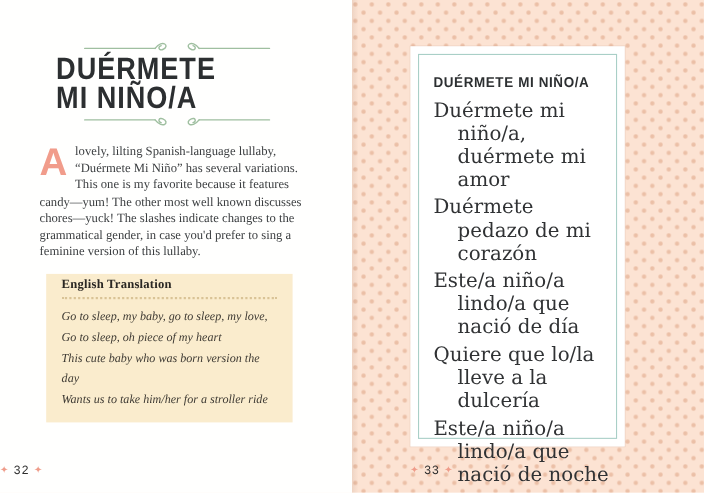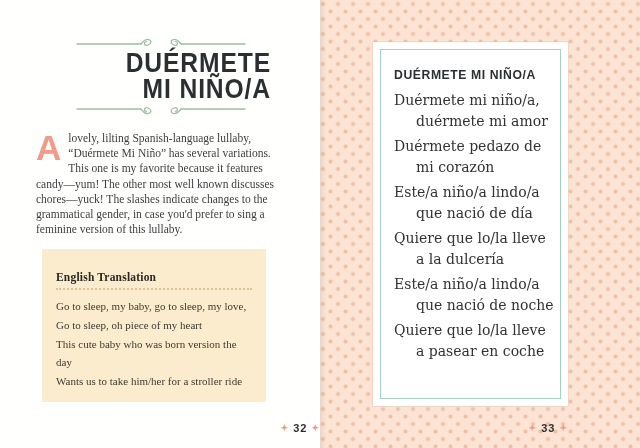--- a/index.html
+++ b/index.html
@@ -7,21 +7,21 @@
   body { font-family:"Liberation Serif", serif; background:#fff; }
   .spread { display:flex; width:640px; height:448px; position:relative; }
 
   
   .page-left {
     width:320px; height:448px; background:#fffffe;
     position:relative; padding:36px 34px 0 36px;
   }
   .flourish-wrap { text-align:center; height:12px; line-height:0; }
   .flourish-wrap.bottom svg { transform:scaleY(-1); }
-  .title-block { text-align:right; margin:2px 0 3px 0; }
+  .title-block { text-align:left; margin:2px 0 3px 0; }
   .title-line {
     display:block;
     font-family:"Liberation Sans", sans-serif;
     font-weight:700; font-size:28px; line-height:26px;
     letter-spacing:1px; color:#2c2f31;
     transform:scaleX(0.88); transform-origin:center;
   }
   .intro {
     margin-top:14px;
     font-size:11.5px; line-height:15.2px; color:#3b3e40;
@@ -29,40 +29,40 @@
   }
   .drop-cap {
     float:left;
     font-family:"Liberation Sans", sans-serif;
     font-weight:700; font-size:35px; line-height:29px;
     color:#f19c8b; margin:2px 7px 0 0;
   }
   .translation-box {
     margin:12px 12px 0 6px;
     background:#faeccd;
-    padding:22px 14px 12px 14px;
+    padding:4px 14px 12px 14px;
     width:224px;
   }
   .translation-heading {
     font-weight:700; font-size:11.5px; color:#2a2723;
     letter-spacing:0.2px;
   }
   .dotted-divider {
     border-bottom:2px dotted #d9c396;
     margin:5px 0 7px 0; height:1px;
   }
   .translation-line {
-    font-size:11px; line-height:18.6px;
+    font-style:italic; font-size:11px; line-height:18.6px;
     color:#3e3a33;
   }
   .page-footer {
     position:absolute; bottom:14px; left:0; width:100%;
-    text-align:right;
+    text-align:left;
     font-family:"Liberation Sans", sans-serif;
-    font-weight:700; font-size:11px; color:#2e2e2e;
+    font-weight:400; font-size:11px; color:#2e2e2e;
     letter-spacing:1px;
   }
   .footer-orn { color:#ef9c8a; font-size:9px; position:relative; top:-1px; }
 
   
   .page-right {
     width:368px; height:448px; position:relative;
     background-color:#fce3d3;
     background-image:
       radial-gradient(circle, rgba(230,180,152,0.75) 1.3px, rgba(230,180,152,0) 2.6px),
@@ -85,21 +85,21 @@
     padding:17px 6px 10px 13px;
   }
   .lyrics-heading {
     font-family:"Liberation Sans", sans-serif;
     font-weight:700; font-size:13px; color:#2c2f31;
     letter-spacing:0.6px; transform:scaleX(0.94); transform-origin:left;
     margin-bottom:8px; white-space:nowrap;
   }
   .lyric-line {
     font-family:"DejaVu Serif","Liberation Serif",serif;
-    font-size:14px; line-height:21px; color:#303234;
+    font-size:18px; line-height:21px; color:#303234;
     padding-left:22px; text-indent:-22px;
     margin-bottom:4px;
   }
   .page-footer.right { width:195px; left:53px; }
 </style>
 </head>
 <body>
 
 <div class="spread">
 

